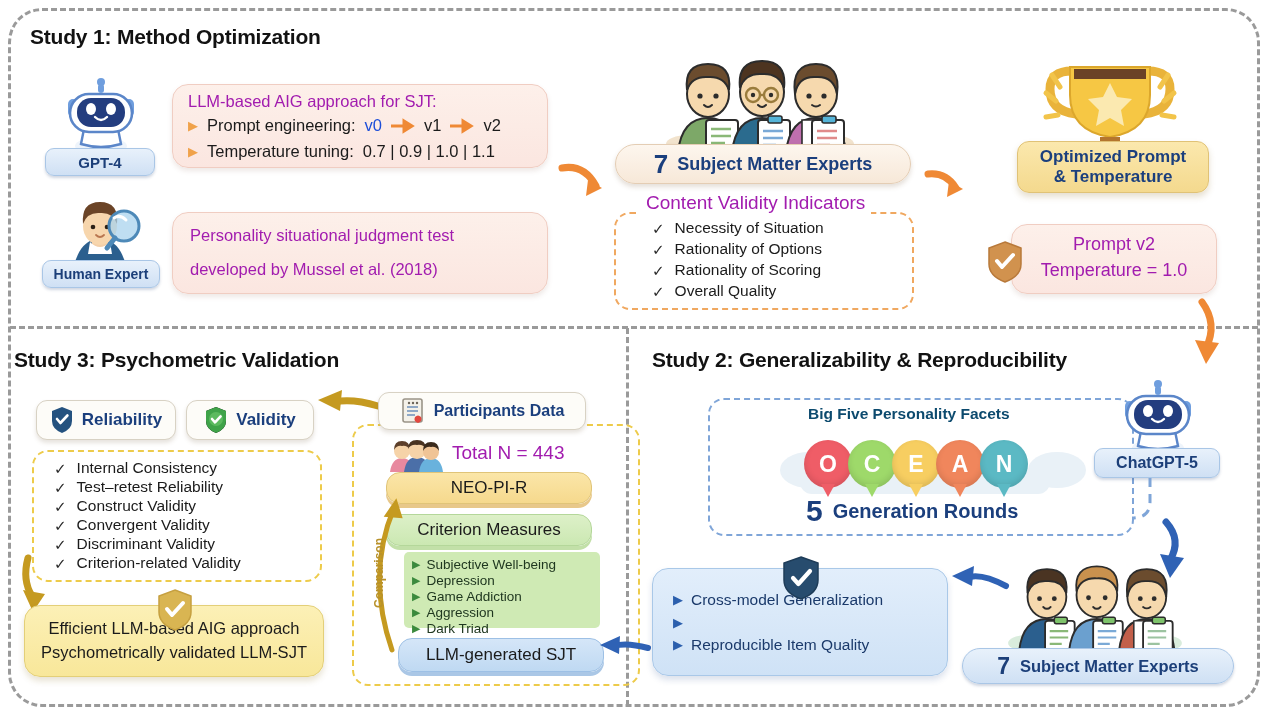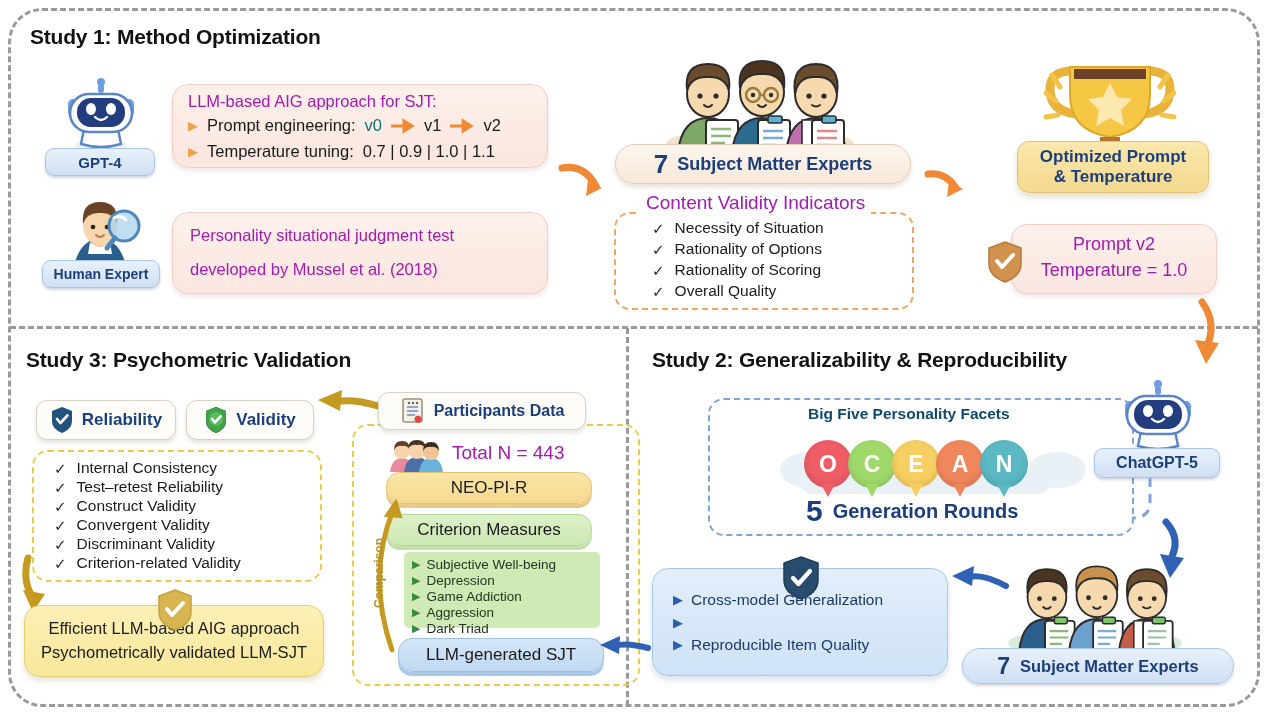--- a/index.html
+++ b/index.html
@@ -23,21 +23,21 @@
   .divider-v{
     position:absolute;left:626px;top:328px;width:0;height:378px;
     border-left:3px dashed #9a9a9a;
   }
 
   .panel-title{
     position:absolute;font-weight:bold;color:#121212;
     font-size:21px;letter-spacing:-0.2px;white-space:nowrap;
   }
   #t1{left:30px;top:25px;}
-  #t3{left:26px;top:348px;}
+  #t3{left:14px;top:348px;}
   #t2{left:652px;top:348px;}
 
   
   .rbox{position:absolute;box-sizing:border-box;}
 
   
   .pinkbox{
     background:linear-gradient(180deg,#fdf0ea 0%,#fbe6e0 100%);
     border:1px solid #f0cdc2;border-radius:16px;
     box-shadow:0 3px 5px rgba(120,80,60,.13);
@@ -192,21 +192,21 @@
       <circle cx="43" cy="10" r="4" fill="#6f9ede"></circle>
     </svg>
   </div>
   <div class="bluepill" style="left:45px;top:148px;width:110px;height:28px;font-size:15px;">GPT-4</div>
 
   <div class="rbox pinkbox" style="left:172px;top:84px;width:376px;height:84px;"></div>
   <div class="txt" style="left:188px;top:92px;font-size:16.5px;">LLM-based AIG approach for SJT:</div>
   <div style="position:absolute;left:188px;top:116px;display:flex;align-items:center;gap:9px;">
     <span class="tri">▶</span>
     <span style="font-size:16.5px;color:#1b1b1b;">Prompt engineering:</span>
-    <span style="font-size:16.5px;color:#0f766e;">v0</span>
+    <span style="font-size:16.5px;color:#1d4ed8;">v0</span>
     <span>
       <svg width="24" height="12" viewBox="0 0 24 12">
           <path d="M0 6 h15 M13 1 l8 5 l-8 5 z" stroke="#ef8935" stroke-width="3" fill="#ef8935"></path>
         </svg>
     </span>
     <span style="font-size:16.5px;color:#1b1b1b;">v1</span>
     <span>
       <svg width="24" height="12" viewBox="0 0 24 12">
           <path d="M0 6 h15 M13 1 l8 5 l-8 5 z" stroke="#ef8935" stroke-width="3" fill="#ef8935"></path>
         </svg>

